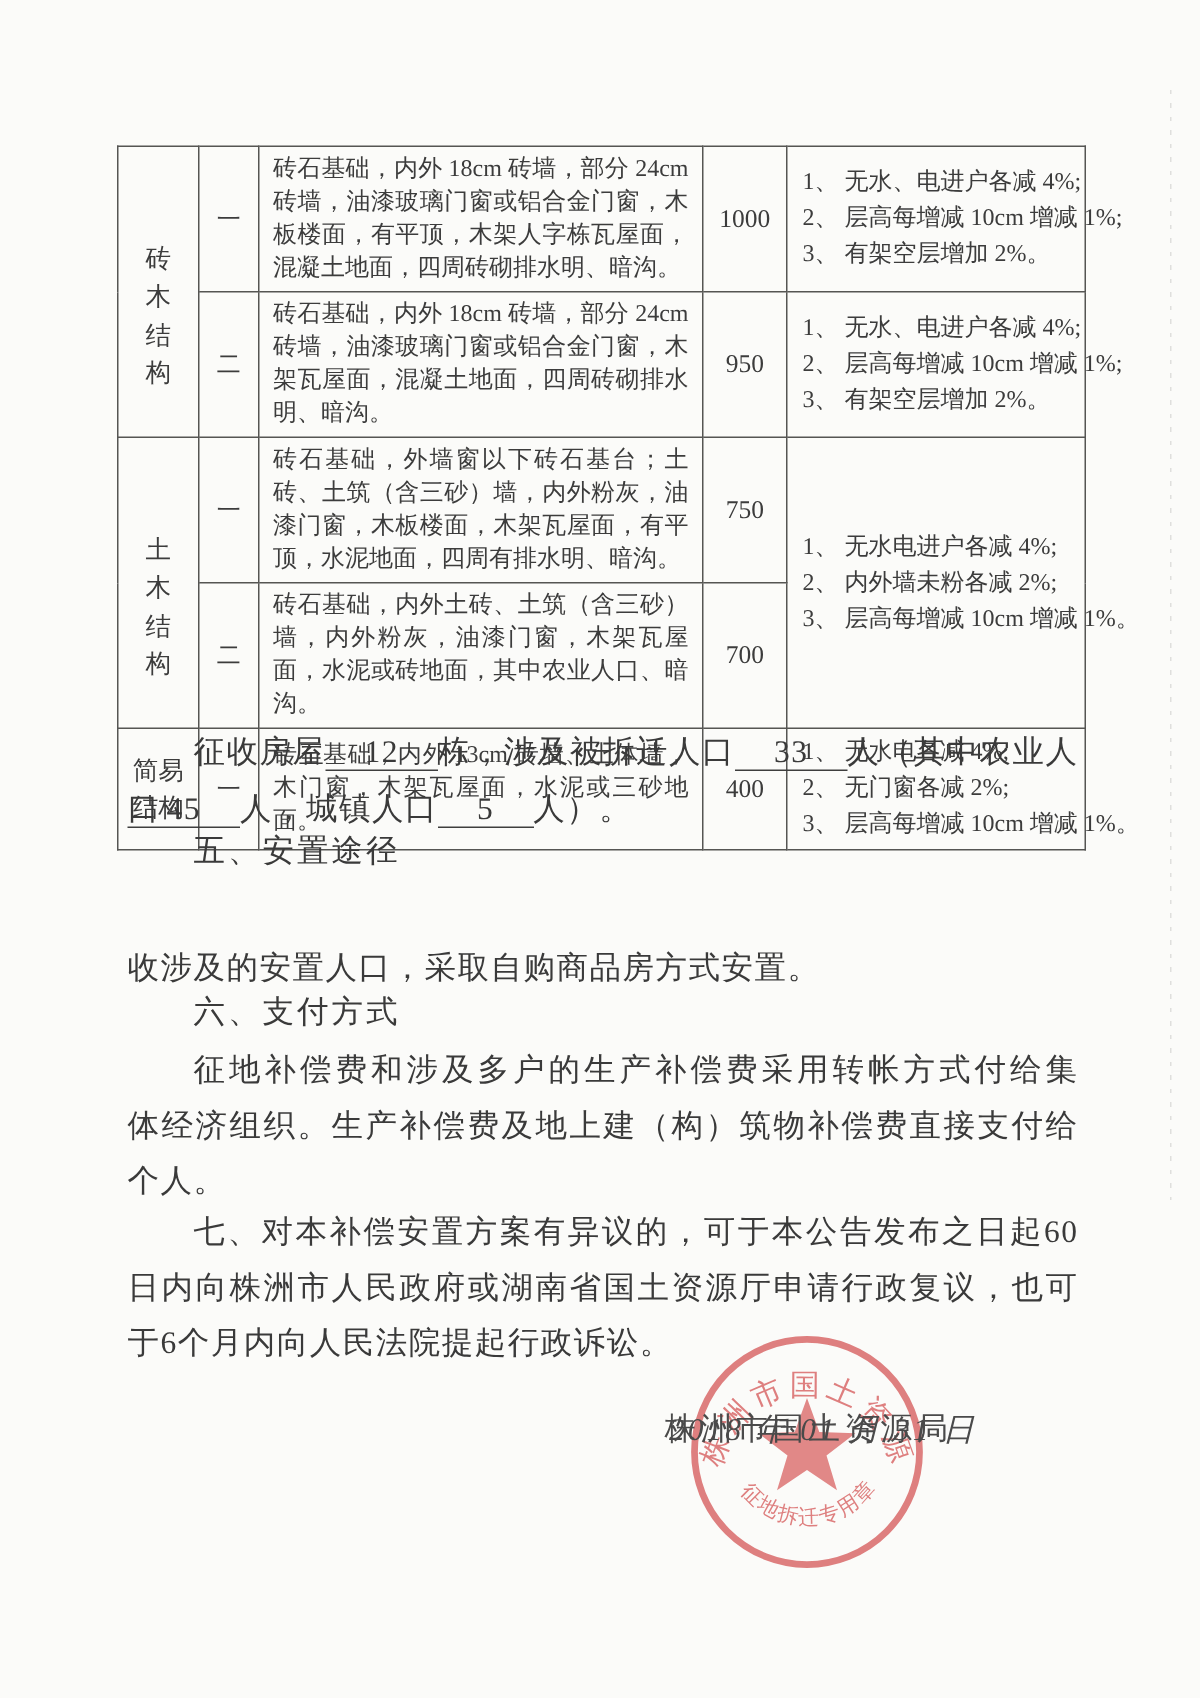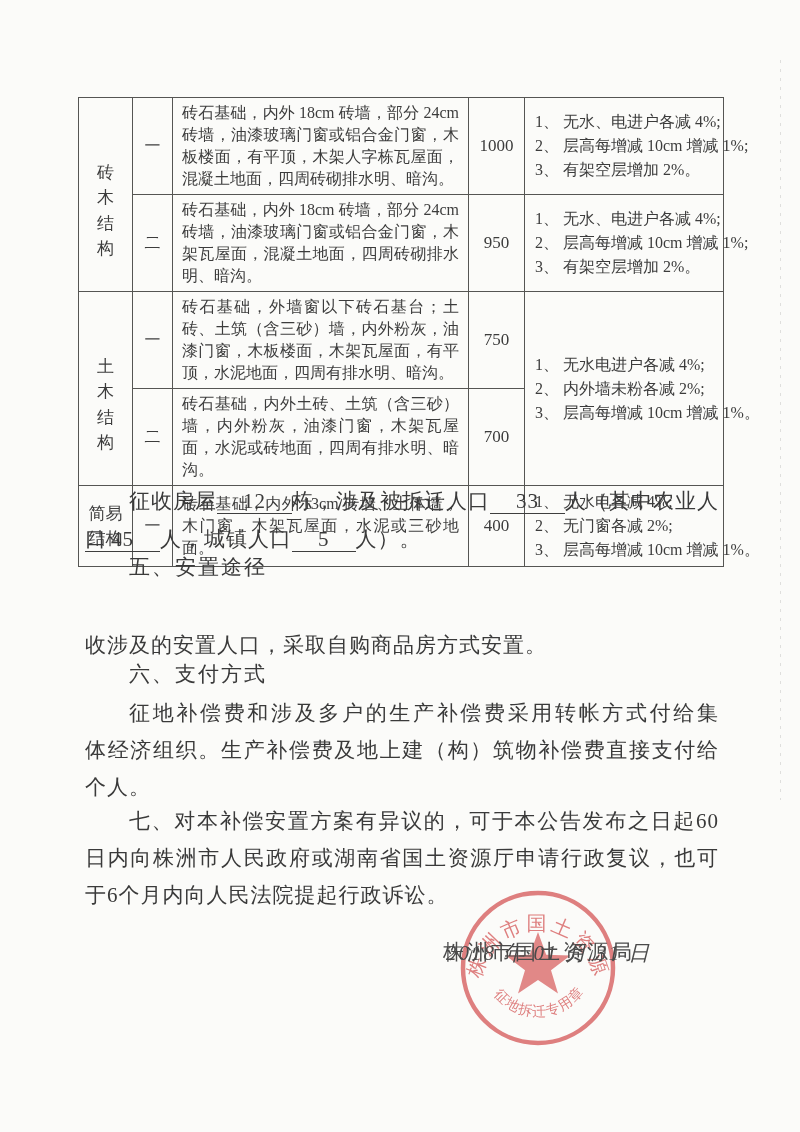--- a/index.html
+++ b/index.html
@@ -118,21 +118,21 @@
         <td class="desc">砖石基础，外墙窗以下砖石基台；土砖、土筑（含三砂）墙，内外粉灰，油漆门窗，木板楼面，木架瓦屋面，有平顶，水泥地面，四周有排水明、暗沟。</td>
         <td class="price">750</td>
         <td class="notes" rowspan="2">
           <div class="nline">1、 无水电进户各减 4%;</div>
           <div class="nline">2、 内外墙未粉各减 2%;</div>
           <div class="nline">3、 层高每增减 10cm 增减 1%。</div>
         </td>
       </tr>
       <tr style="height:62px">
         <td class="num">二</td>
-        <td class="desc">砖石基础，内外土砖、土筑（含三砂）墙，内外粉灰，油漆门窗，木架瓦屋面，水泥或砖地面，四周有排水明、暗沟。</td>
+        <td class="desc">砖石基础，内外土砖、土筑（含三砂）墙，内外粉灰，油漆门窗，木架瓦屋面，水泥或砖地面，其中农业人口、暗沟。</td>
         <td class="price">700</td>
       </tr>
       <tr style="height:58px">
         <td class="cat"><span class="vcat2">简易结构</span></td>
         <td class="num">一</td>
         <td class="desc">砖石基础，内外 13cm 砖墙、土体墙，木门窗，木架瓦屋面，水泥或三砂地面。</td>
         <td class="price">400</td>
         <td class="notes">
           <div class="nline">1、 无水电各减 4%;</div>
           <div class="nline">2、 无门窗各减 2%;</div>

